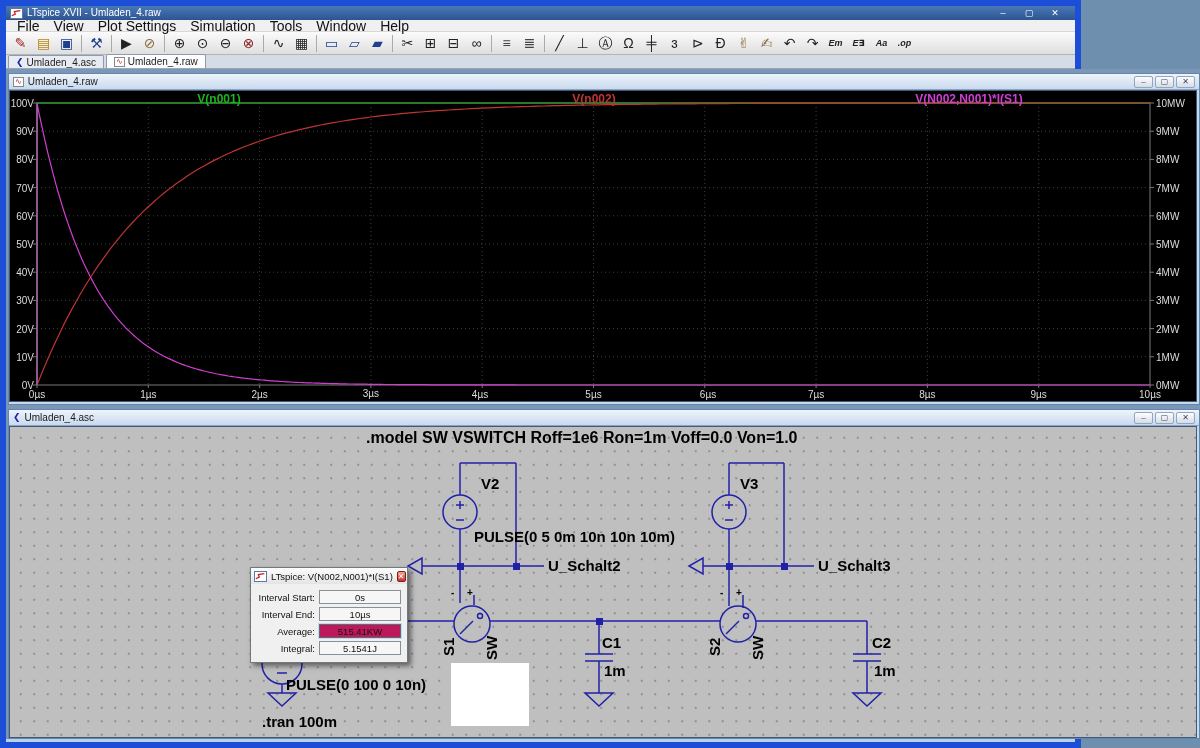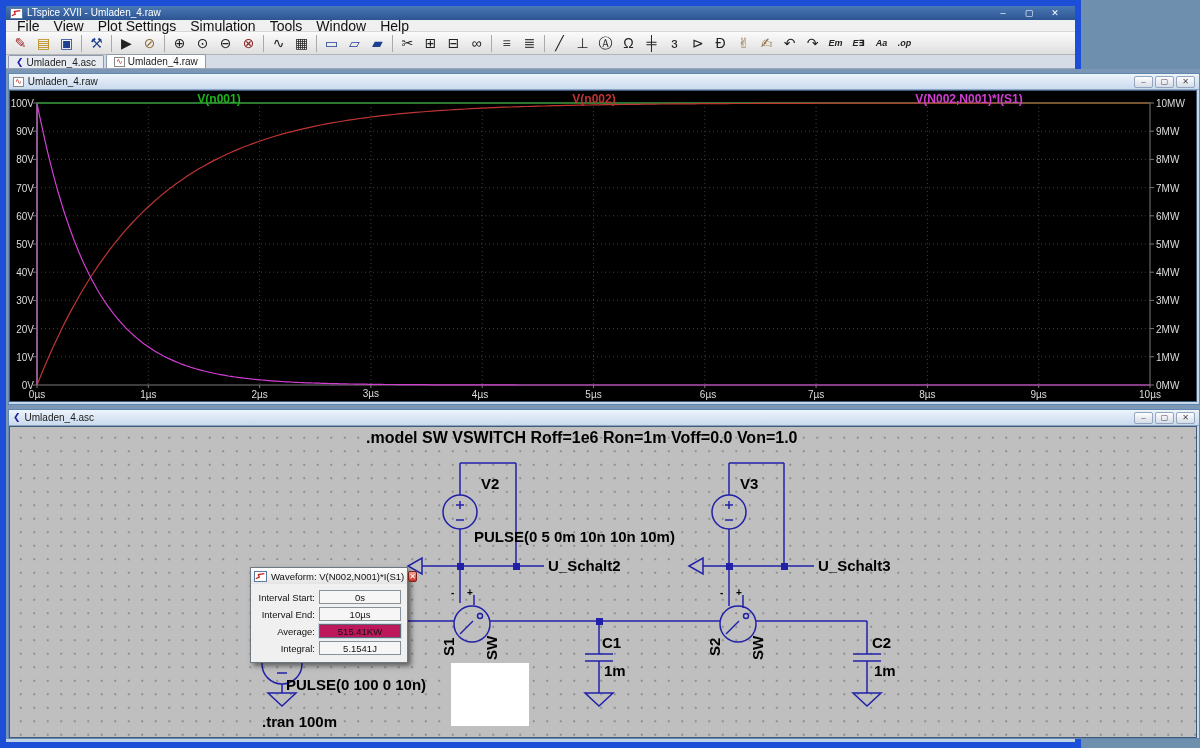--- a/index.html
+++ b/index.html
@@ -467,21 +467,21 @@
       </div>
     </div>
 
     <div id="dlg">
       <div class="dhdr">
         <span class="applogo">
           <svg viewBox="0 0 13 11">
               <polyline points="1,8 5,6 4,3 11,2" stroke="#c22" stroke-width="1.6" fill="none"></polyline>
             </svg>
         </span>
-        <span class="dtitle">Waveform: V(N002,N001)*I(S1)</span>
+        <span class="dtitle">LTspice: V(N002,N001)*I(S1)</span>
         <span class="dclose">✕</span>
       </div>
       <div class="dbody">
         <div class="drow">
           <span class="dlabel">Interval Start:</span>
           <span class="dval">0s</span>
         </div>
         <div class="drow">
           <span class="dlabel">Interval End:</span>
           <span class="dval">10µs</span>

